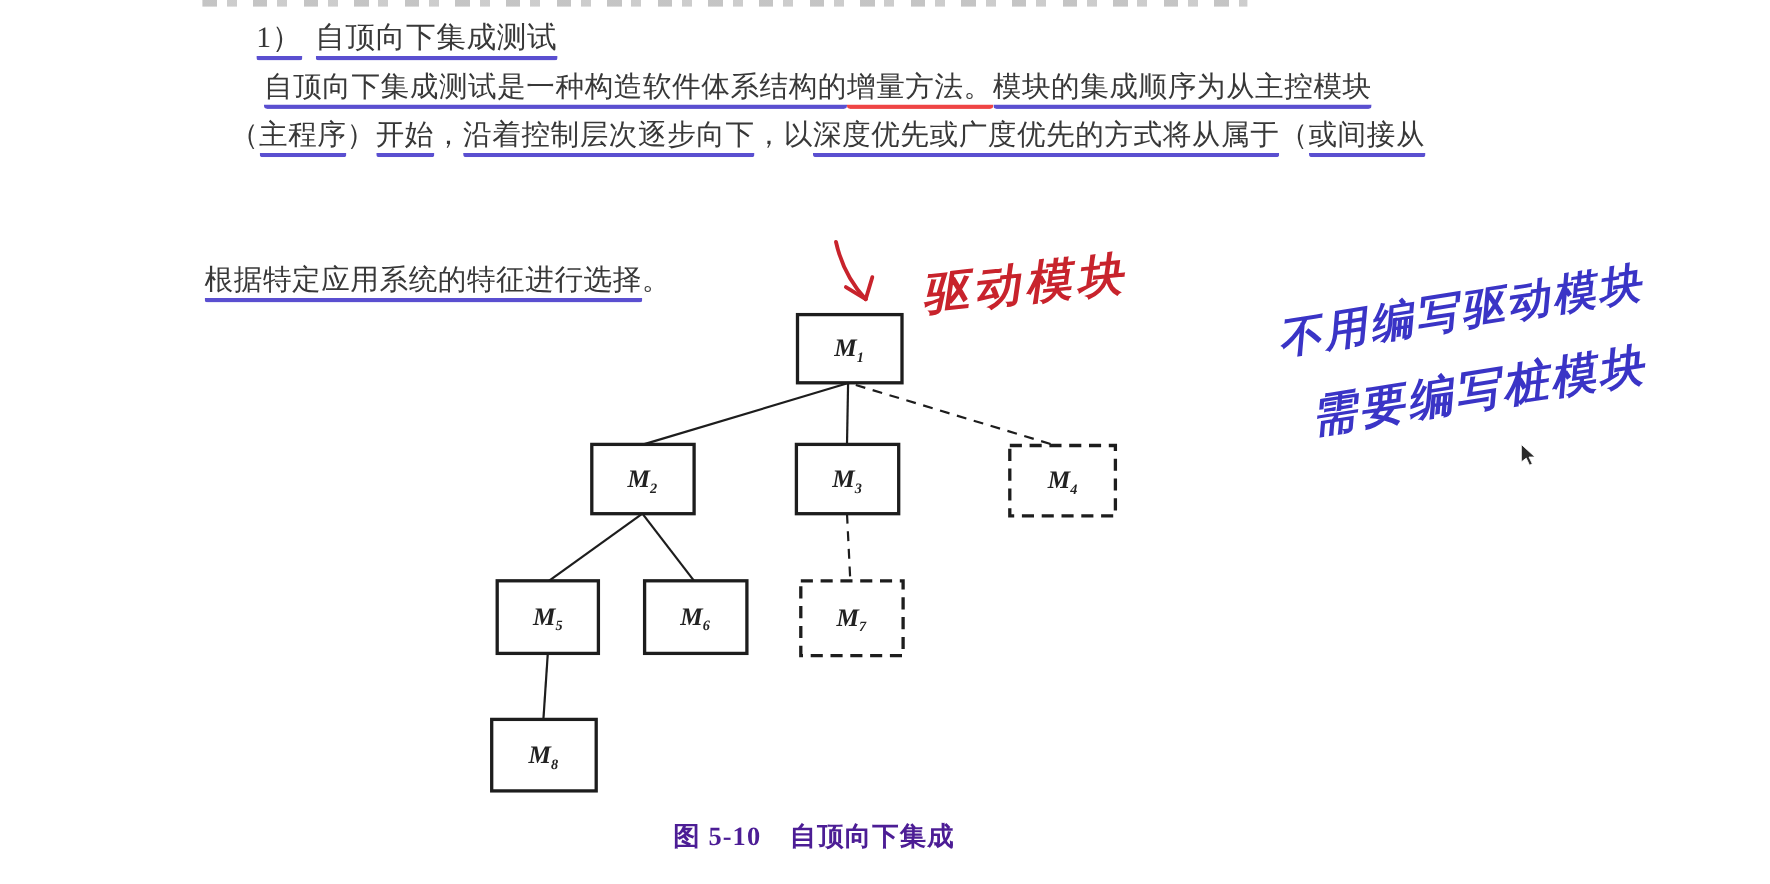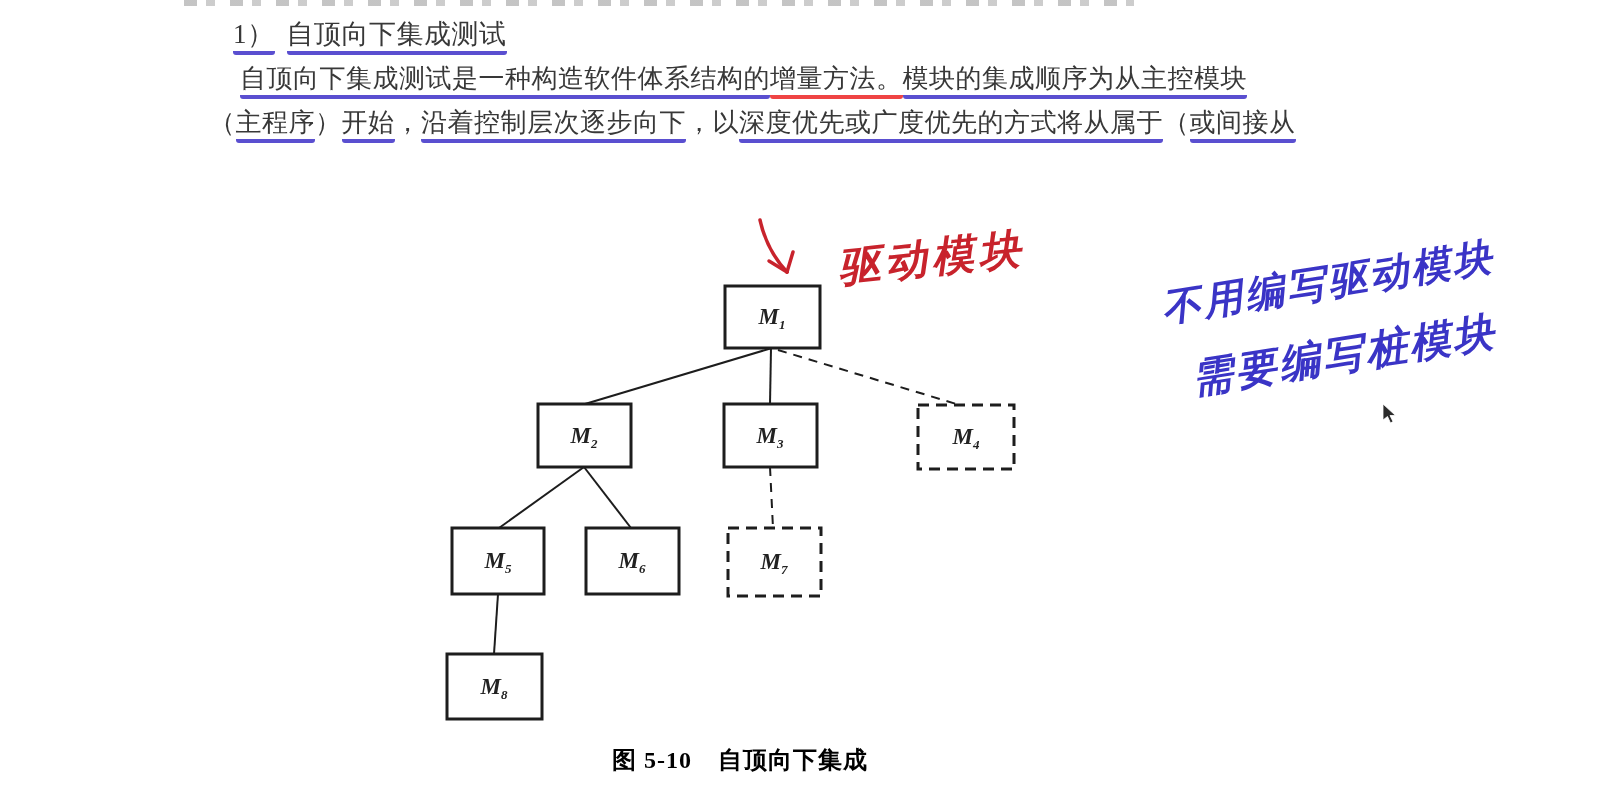--- a/index.html
+++ b/index.html
@@ -16,21 +16,21 @@
       #9a9a9a 22px 31px, transparent 31px 46px);
   }
   .line { position:absolute; white-space:nowrap; font-size:26px; letter-spacing:.5px; }
   .heading { font-size:27px; }
   .ub { border-bottom:4px solid #5a4fd0; padding-bottom:2px; border-radius:3px; }
   .ur { border-bottom:4px solid #ef4444; padding-bottom:2px; border-radius:3px; }
   .numgap { margin-right:12px; }
 
   .caption {
     position:absolute; left:555px; top:744px; width:370px; text-align:center;
-    font-size:24px; font-weight:bold; color:#000000; letter-spacing:1px;
+    font-size:24px; font-weight:bold; color:#4c1d95; letter-spacing:1px;
   }
   .caption .cap-label { margin-right:26px; }
 
   .hw {
     position:absolute; white-space:nowrap; font-weight:bold; font-style:italic;
     font-family:"DejaVu Sans",sans-serif; transform-origin:left center;
   }
   .hw-red  { color:#c8232c; font-size:42px; letter-spacing:5px; transform:rotate(-6deg); }
   .hw-blue { color:#3a34c6; letter-spacing:3px; transform:rotate(-9deg); }
   .hw-b1 { font-size:39px; }
@@ -57,20 +57,23 @@
     <span class="ub numgap">1）</span><span class="ub">自顶向下集成测试</span>
   </div>
 
   <div class="line" style="left:240px; top:61px;">
     <span class="ub">自顶向下集成测试是一种构造软件体系结构的</span><span class="ur">增量方法。</span><span class="ub">模块的集成顺序为从主控模块</span>
   </div>
   <div class="line" style="left:186px; top:105px;margin-left:23px;">
     <span>（</span><span class="ub">主程序</span><span>）</span><span class="ub">开始</span><span>，</span><span class="ub">沿着控制层次逐步向下</span><span>，以</span><span class="ub">深度优先或广度优先的方式将从属于</span><span>（</span><span class="ub">或间接从</span>
   </div>
 
+  <div class="line" style="left:186px; top:237px;">
+    <span class="ub">根据特定应用系统的特征进行选择</span><span>。</span>
+  </div>
 
   <svg class="overlay" width="1609" height="804" viewBox="0 0 1609 804">
 
     <line class="edge" x1="772" y1="348" x2="585" y2="404"></line>
     <line class="edge" x1="771" y1="348" x2="770" y2="404"></line>
     <line class="edge dashed" x1="778" y1="350" x2="963" y2="406"></line>
     <line class="edge" x1="584" y1="467" x2="499" y2="528"></line>
     <line class="edge" x1="584" y1="467" x2="631" y2="528"></line>
     <line class="edge dashed" x1="770" y1="467" x2="773" y2="528"></line>
     <line class="edge" x1="498" y1="594" x2="494" y2="654"></line>

